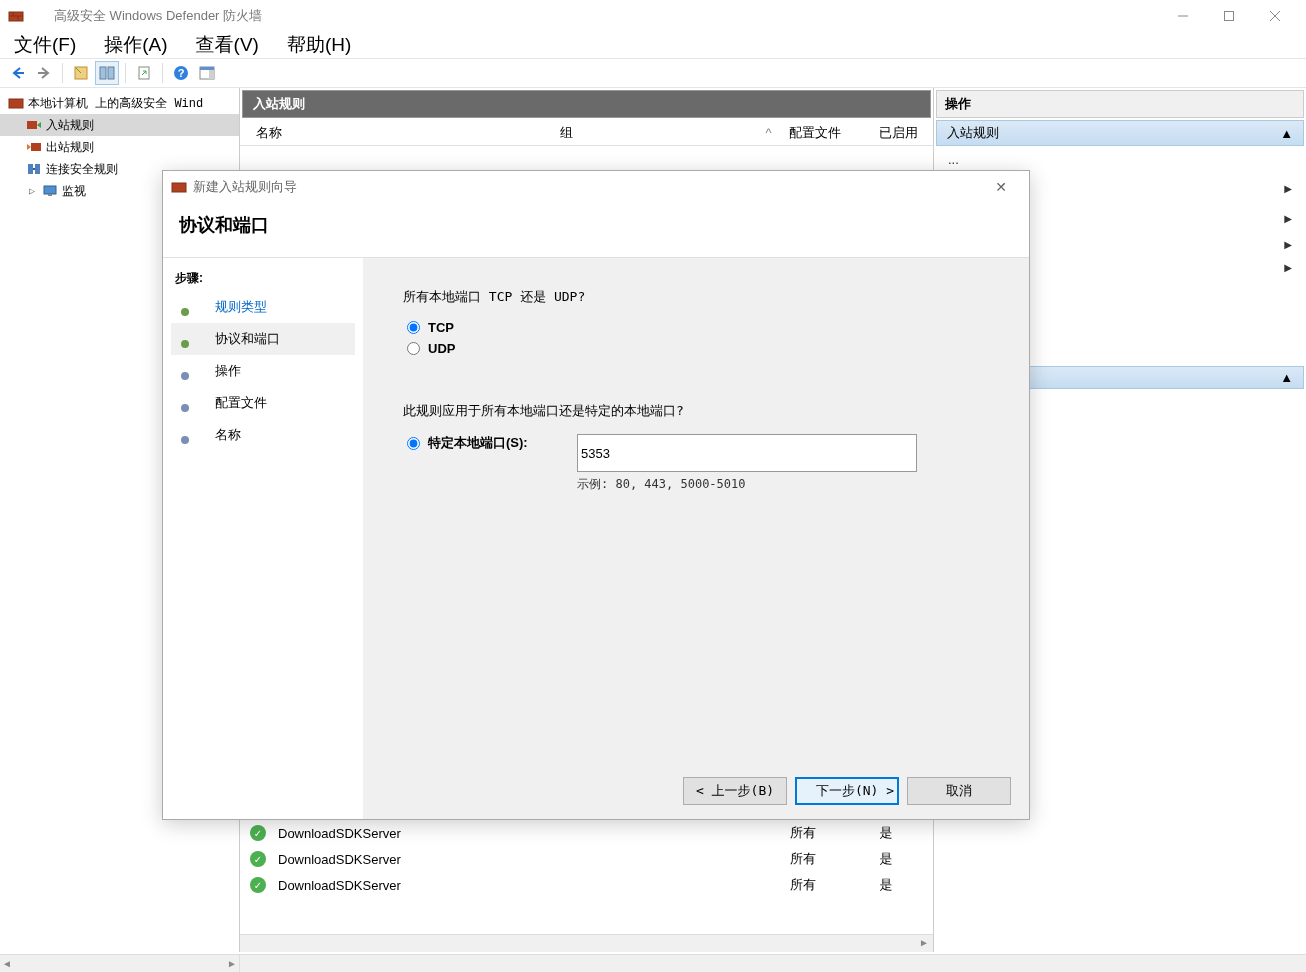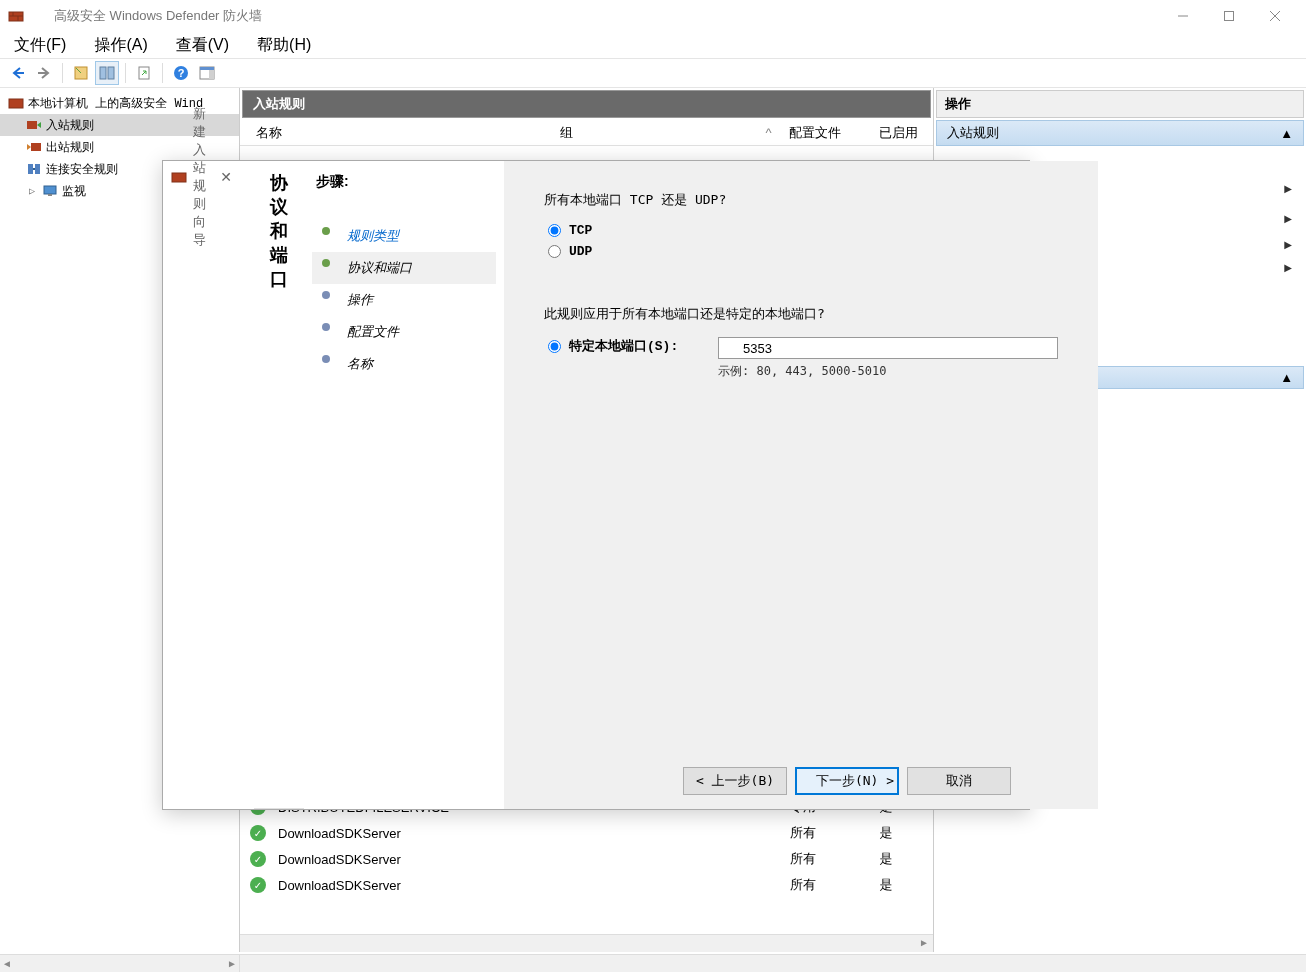--- a/index.html
+++ b/index.html
@@ -7,21 +7,21 @@
 
 
 .titlebar { height: 32px; display: flex; align-items: center; padding: 0 8px; background: #fff; color: #777; gap: 24px; }
 .titlebar .app-icon { width: 16px; height: 16px; margin-right: 6px; }
 .titlebar .title { flex: 1; font-size: 13px; }
 .titlebar .win-controls { display: flex; gap: 0; }
 .titlebar .win-btn { width: 46px; height: 32px; display: flex; align-items: center; justify-content: center; color: #888; cursor: pointer; }
 
 
 .menubar { height: 26px; display: flex; align-items: center; padding: 0 6px; background: #fff; gap: 12px; }
-.menubar .menu-item { padding: 4px 8px; cursor: pointer; font-size: 16px; }
+.menubar .menu-item { padding: 4px 8px; cursor: pointer; font-size: 19px; }
 
 
 .toolbar { height: 30px; display: flex; align-items: center; padding: 0 6px; border-top: 1px solid #e5e5e5; border-bottom: 1px solid #e5e5e5; gap: 2px; background: #fff; }
 .toolbar .tb-btn { width: 24px; height: 24px; display: flex; align-items: center; justify-content: center; border: 1px solid transparent; cursor: pointer; }
 .toolbar .tb-btn.active { border: 1px solid #a0c8e8; background: #e8f0f8; }
 .toolbar .sep { width: 1px; height: 20px; background: #ddd; margin: 0 4px; }
 
 
 .main { display: flex; height: calc(100% - 88px - 20px); }
 
@@ -51,41 +51,41 @@
 
 
 .actions-panel { width: 372px; display: flex; flex-direction: column; }
 .actions-header { background: #f0f0f0; border: 1px solid #ccc; margin: 2px; padding: 4px 8px; font-weight: bold; font-size: 13px; }
 .actions-section { background: linear-gradient(#dbe9f7, #c5dcf1); border: 1px solid #a8c8e4; margin: 0 2px; padding: 3px 10px; display: flex; justify-content: space-between; align-items: center; font-size: 13px; cursor: pointer; }
 .actions-item { padding: 6px 14px; display: flex; align-items: center; justify-content: space-between; cursor: pointer; font-size: 13px; }
 .actions-item .arrow { color: #333; font-size: 10px; }
 .actions-item.truncated { color: #333; }
 
 
-.dialog { position: absolute; left: 162px; top: 160px; width: 868px; height: 650px; background: #fff; border: 1px solid #aaa; box-shadow: 0 4px 20px rgba(0,0,0,0.2); display: flex; }
+.dialog { position: absolute; left: 162px; top: 170px; width: 868px; height: 650px; background: #fff; border: 1px solid #aaa; box-shadow: 0 4px 20px rgba(0,0,0,0.2); display: flex; flex-direction: column; }
 .dlg-titlebar { height: 32px; display: flex; align-items: center; padding: 0 8px; background: #fff; }
 .dlg-titlebar .title { flex: 1; color: #666; font-size: 13px; margin-left: 6px; }
 .dlg-close { width: 40px; height: 28px; display: flex; align-items: center; justify-content: center; cursor: pointer; color: #666; font-size: 14px; }
 .dlg-header { padding: 10px 16px 14px 16px; border-bottom: 1px solid #e0e0e0; }
 .dlg-header h2 { font-size: 18px; font-weight: bold; margin-bottom: 6px; }
 .dlg-header p { font-size: 13px; color: #333; }
 .dlg-body { flex: 1; display: flex; }
 .dlg-steps { width: 200px; padding: 12px 8px; background: #fff; }
-.dlg-steps-title { font-weight: bold; font-size: 14px; margin-bottom: 29px; padding-left: 4px; }
-.step-item { display: flex; align-items: flex-start; padding: 7px 10px; font-size: 13px; gap: 17px; cursor: default; font-style: italic; }
+.dlg-steps-title { font-weight: bold; font-size: 12px; margin-bottom: 4px; padding-left: 4px; }
+.step-item { display: flex; align-items: flex-end; padding: 7px 10px; font-size: 13px; gap: 26px; cursor: default; }
 .step-item.current { background: #f0f0f0; }
 .step-item.link { color: #0066cc; }
 .step-bullet { width: 8px; height: 8px; border-radius: 4px; background: #6a9e4a; flex-shrink: 0; }
 .step-item.pending .step-bullet { background: #7a8db5; }
 .dlg-content { flex: 1; background: #f0f0f0; padding: 30px 40px; font-size: 13px; }
 .dlg-q { margin-bottom: 14px; font-family: "Microsoft YaHei", monospace; }
 .radio-row { display: flex; align-items: center; gap: 8px; margin-bottom: 6px; padding-left: 4px; }
 .radio-row input { margin: 0; }
-.radio-row label { font-weight: bold; font-family: Liberation Mono, monospace; }
-.port-input { width: 340px; height: 22px; border: 1px solid #999; padding: 2px 24px; font-size: 13px; margin-left: 174px; }
+.radio-row label { font-weight: bold; font-family: Liberation Sans, sans-serif; }
+.port-input { width: 340px; height: 38px; border: 1px solid #999; padding: 2px 3px; font-size: 13px; margin-left: 174px; }
 .port-example { font-size: 12px; color: #333; margin-left: 174px; margin-top: 4px; font-family: monospace; }
 .dlg-buttons { position: absolute; bottom: 14px; right: 18px; display: flex; gap: 8px; }
 .dlg-btn { min-width: 104px; height: 28px; border: 1px solid #adadad; background: #e1e1e1; cursor: pointer; font-size: 13px; font-family: monospace; display: flex; align-items: center; justify-content: center; gap: 4px; }
 .dlg-btn.primary { border: 2px solid #0078d7; background: #e5f1fb; padding-left: 16px; }
 
 
 .bottom-scroll { position: absolute; bottom: 0; left: 0; right: 0; height: 18px; background: #f0f0f0; border-top: 1px solid #ddd; display: flex; }
 .bottom-scroll .sb-part { width: 240px; height: 100%; border-right: 1px solid #ddd; display:flex; justify-content:space-between; align-items:center; padding:0 2px;}
 .sb-arrow { color:#888; font-size:10px; }
 

